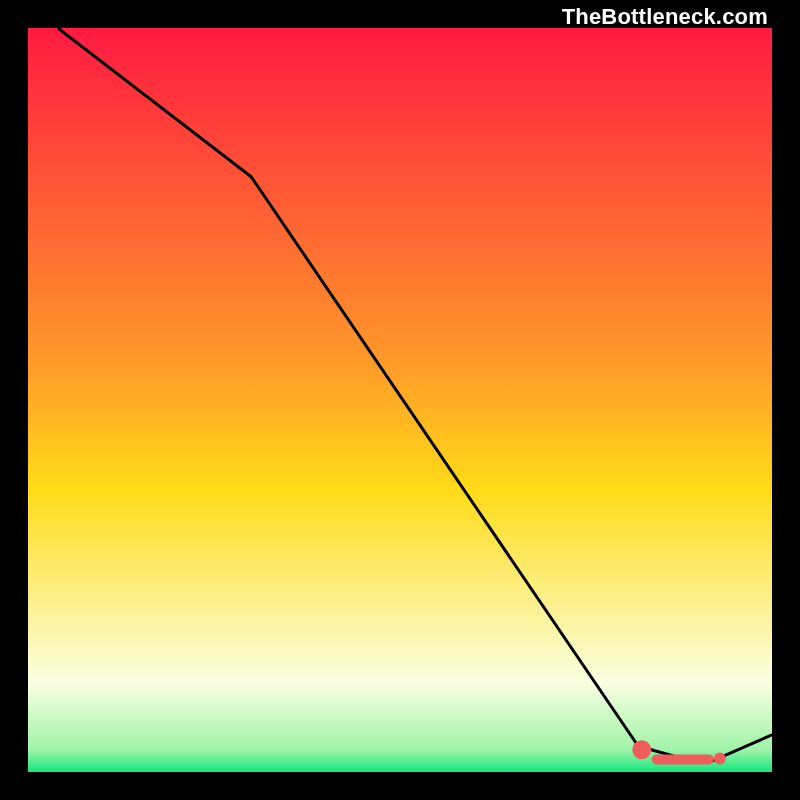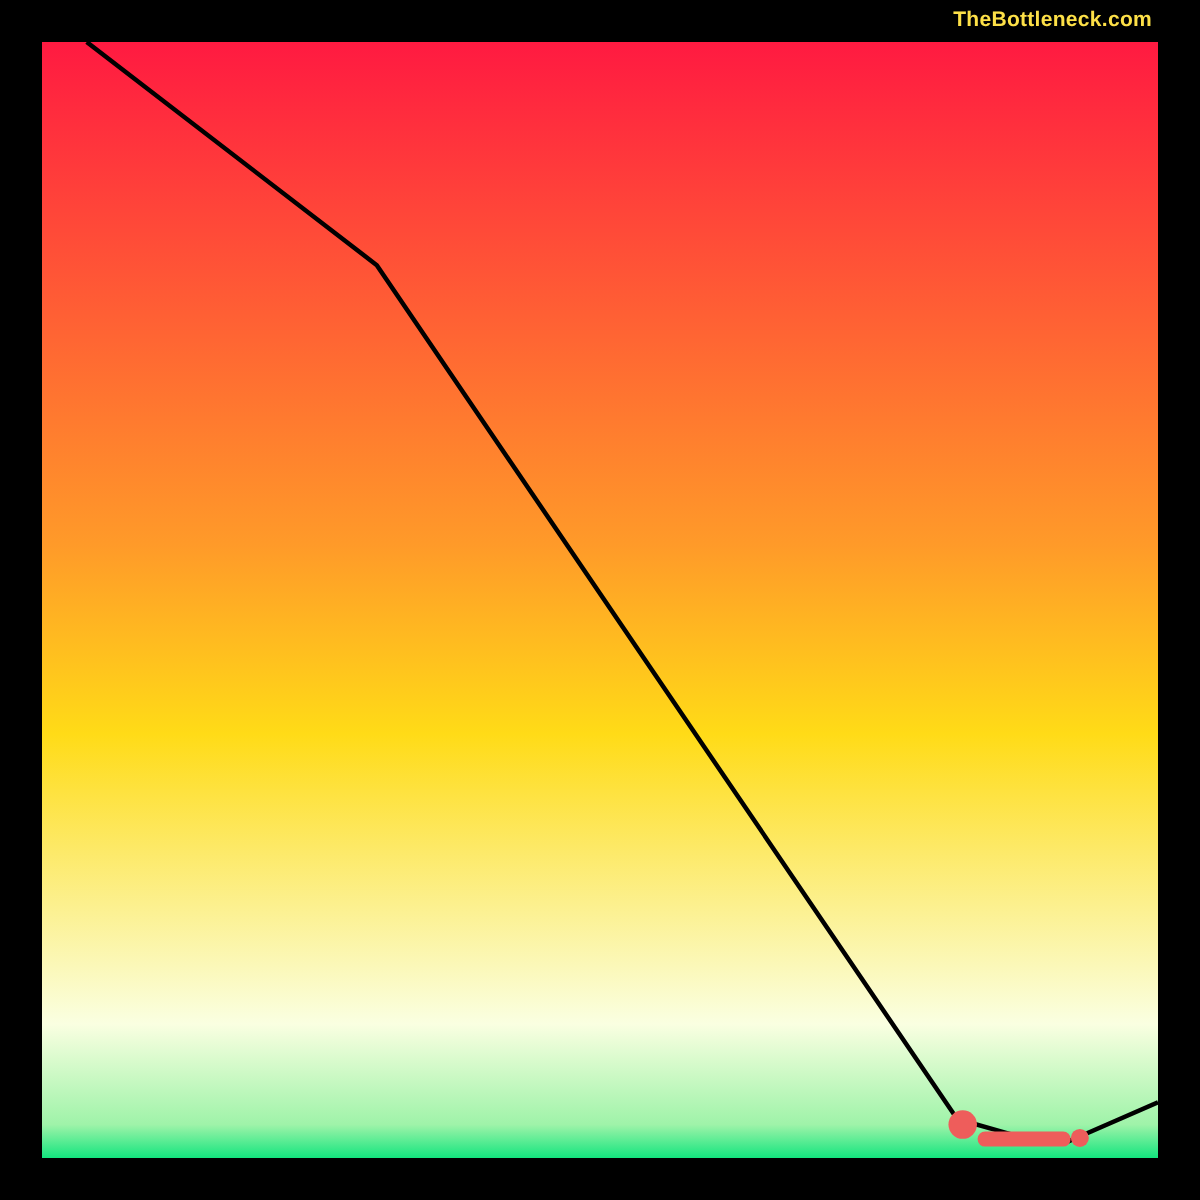--- a/index.html
+++ b/index.html
@@ -8,23 +8,23 @@
     width: 800px;
     height: 800px;
     background: #000;
     position: relative;
   }
   .watermark {
     position: absolute;
     top: 4px;
     right: 32px;
     font-family: Arial, Helvetica, sans-serif;
-    font-size: 14px;
+    font-size: 22px;
     font-weight: 600;
-    color: #fde047;
+    color: #ffffff;
     letter-spacing: 0.2px;
   }
   .plot {
     position: absolute;
     top: 28px;
     left: 28px;
     width: 744px;
     height: 744px;
   }
   svg.bg { position: absolute; top: 0; left: 0; }

